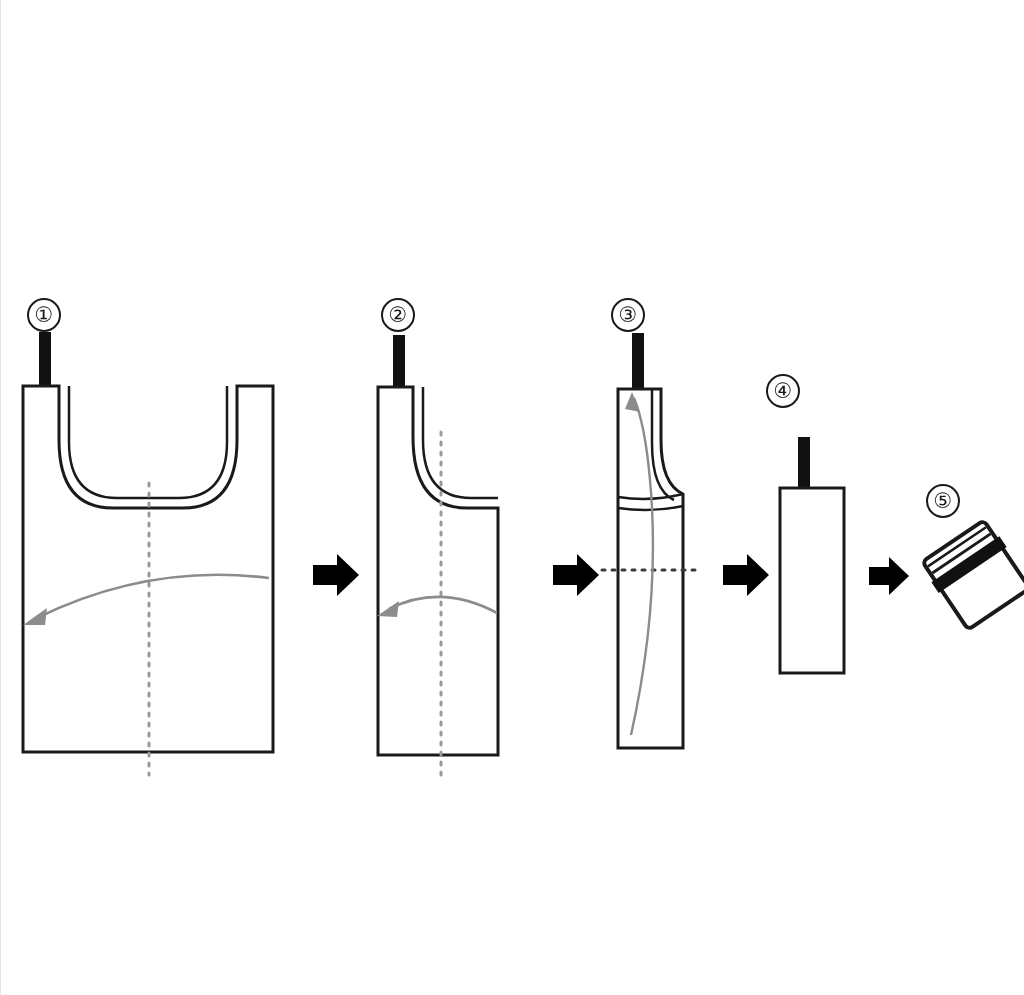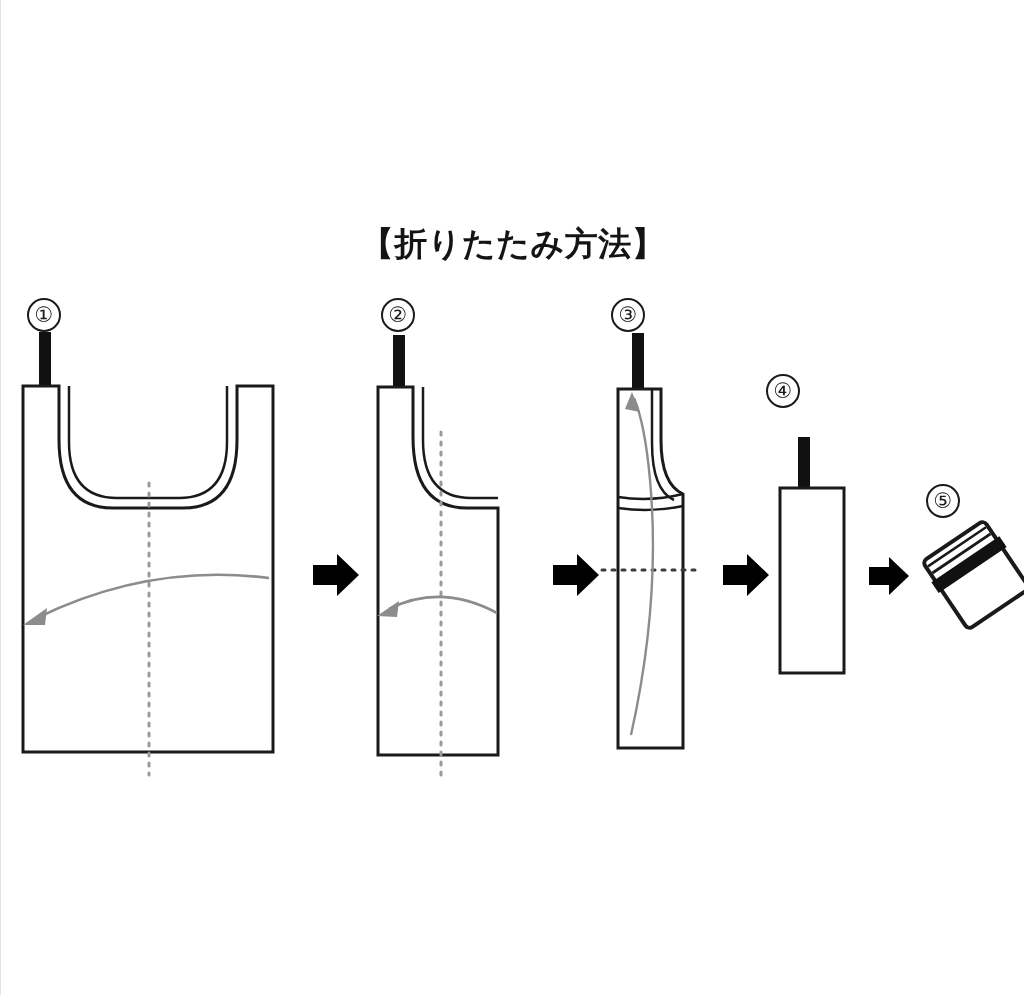--- a/index.html
+++ b/index.html
@@ -51,21 +51,20 @@
     width: 1024px;
     height: 995px;
     pointer-events: none;
   }
 </style>
 </head>
 <body>
 
 <div id="page">
 
-  <div id="diagram-title">【折りたたみ方法】</div>
 
   <div class="step-num" style="left:26px; top:298px;">①</div>
   <div class="step-num" style="left:380px; top:298px;">②</div>
   <div class="step-num" style="left:610px; top:298px;">③</div>
   <div class="step-num" style="left:765px; top:374px;">④</div>
   <div class="step-num" style="left:925px; top:484px;">⑤</div>
 
   <svg class="svg-layer" viewBox="0 0 1024 995">
 
     <g>

